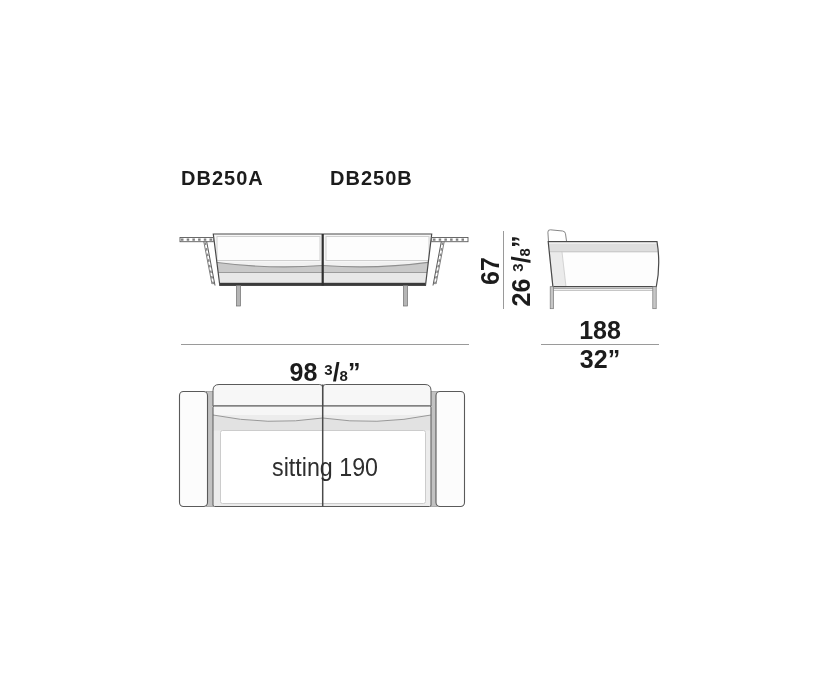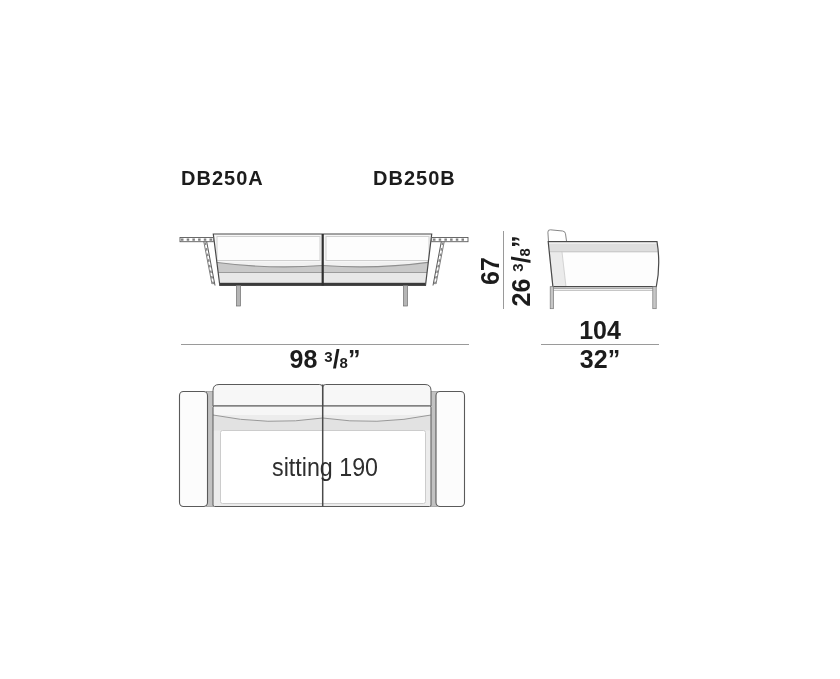--- a/index.html
+++ b/index.html
@@ -22,21 +22,21 @@
     transform:scaleX(.93);transform-origin:center;letter-spacing:0;
   }
   svg{display:block;}
 </style>
 </head>
 <body>
 
 <div id="canvas">
 
   <div class="abs model-title" style="left:181px;top:168px;">DB250A</div>
-  <div class="abs model-title" style="left:330px;top:168px;margin-left:43px;">DB250B</div>
+  <div class="abs model-title" style="left:330px;top:168px;">DB250B</div>
 
   <svg class="abs" style="left:178px;top:226px;" width="292" height="82" viewBox="0 0 292 82">
     <defs>
       <clipPath id="fvclip">
           <path d="M 35.3,8 L 253.7,8 L 247.5,59.5 L 41.8,59.5 Z"></path>
         </clipPath>
     </defs>
 
     <path d="M 35.3,8 L 253.7,8 L 247.5,59.5 L 41.8,59.5 Z" fill="#f1f1f1" stroke="none"></path>
     <g clip-path="url(#fvclip)">
@@ -95,26 +95,26 @@
     <path d="M 35,32 Q 90,43 144.7,35" fill="none" stroke="#999999" stroke-width="1"></path>
     <path d="M 144.7,35 Q 199,43 253,32" fill="none" stroke="#999999" stroke-width="1"></path>
     <rect x="42.5" y="47.5" width="205" height="73" rx="2" fill="#ffffff" stroke="#cccccc" stroke-width="1"></rect>
     <rect x="35" y="23" width="218" height="100.5" rx="1.5" fill="none" stroke="#5a5a5a" stroke-width="1"></rect>
     <line x1="144.7" y1="1.5" x2="144.7" y2="123.5" stroke="#4a4a4a" stroke-width="1.5"></line>
   </svg>
 
   <div class="abs seat-label" style="left:250px;top:455px;width:150px;">sitting 190</div>
 
   <div class="abs dimline-h dim-group-front" style="top:344px;"></div>
-  <div class="abs dim-text dim-group-front" style="top:347px;">
+  <div class="abs dim-text dim-group-front" style="top:360px;">
     <span>98</span>
     <span class="frac-num">3</span><span>/</span><span class="frac-den">8</span><span>”</span>
   </div>
 
-  <div class="abs dim-text dim-group-side" style="top:318px;">104</div>
+  <div class="abs dim-text dim-group-side" style="top:318px;">188</div>
   <div class="abs dimline-h dim-group-side" style="top:344px;"></div>
   <div class="abs dim-text dim-group-side" style="top:347px;">32”</div>
 
   <div class="abs dimline-v" style="left:503px;top:231px;height:78px;"></div>
   <div class="abs dim-text vdim" style="left:490px;top:271px;">67</div>
   <div class="abs dim-text vdim" style="left:521px;top:271px;">
     <span>26</span>
     <span class="frac-num">3</span><span>/</span><span class="frac-den">8</span><span>”</span>
   </div>
 

